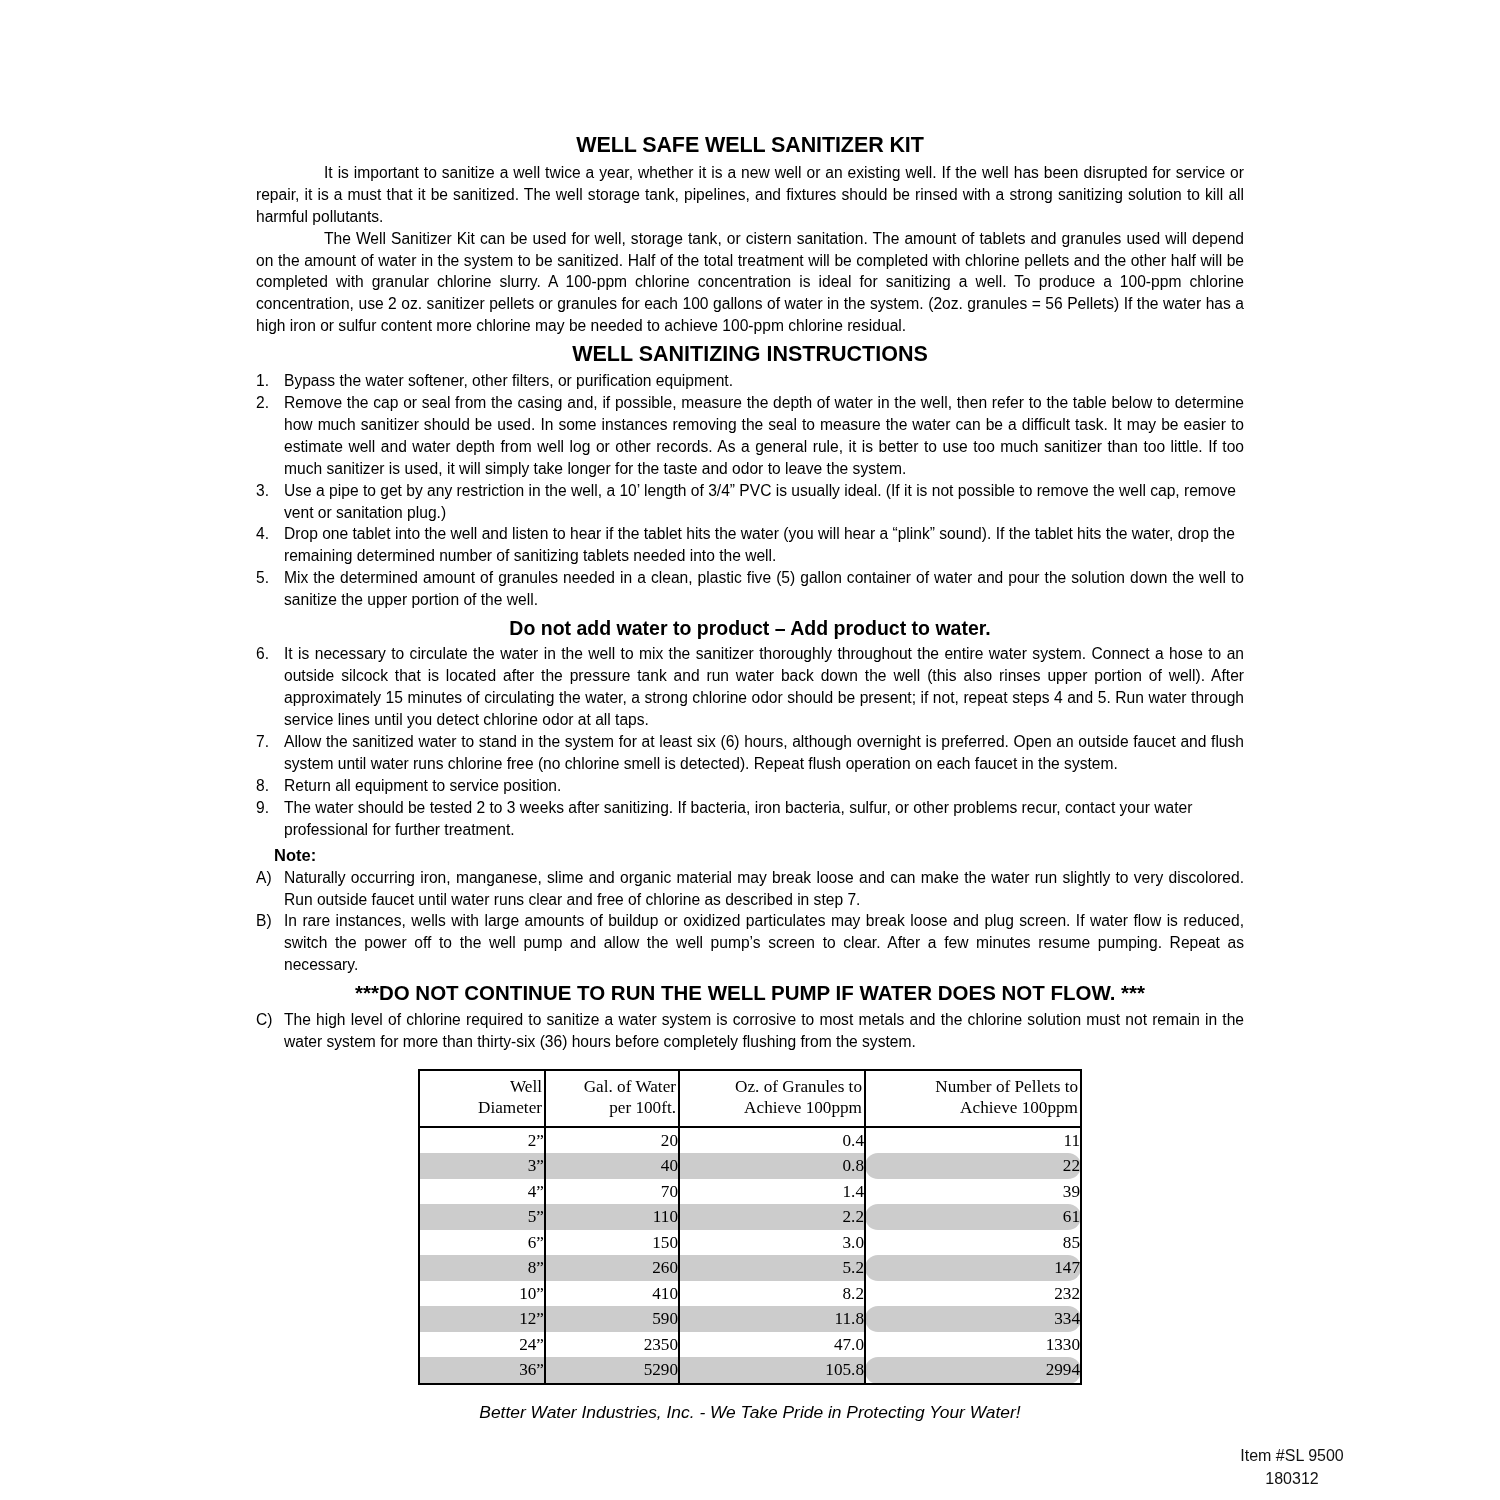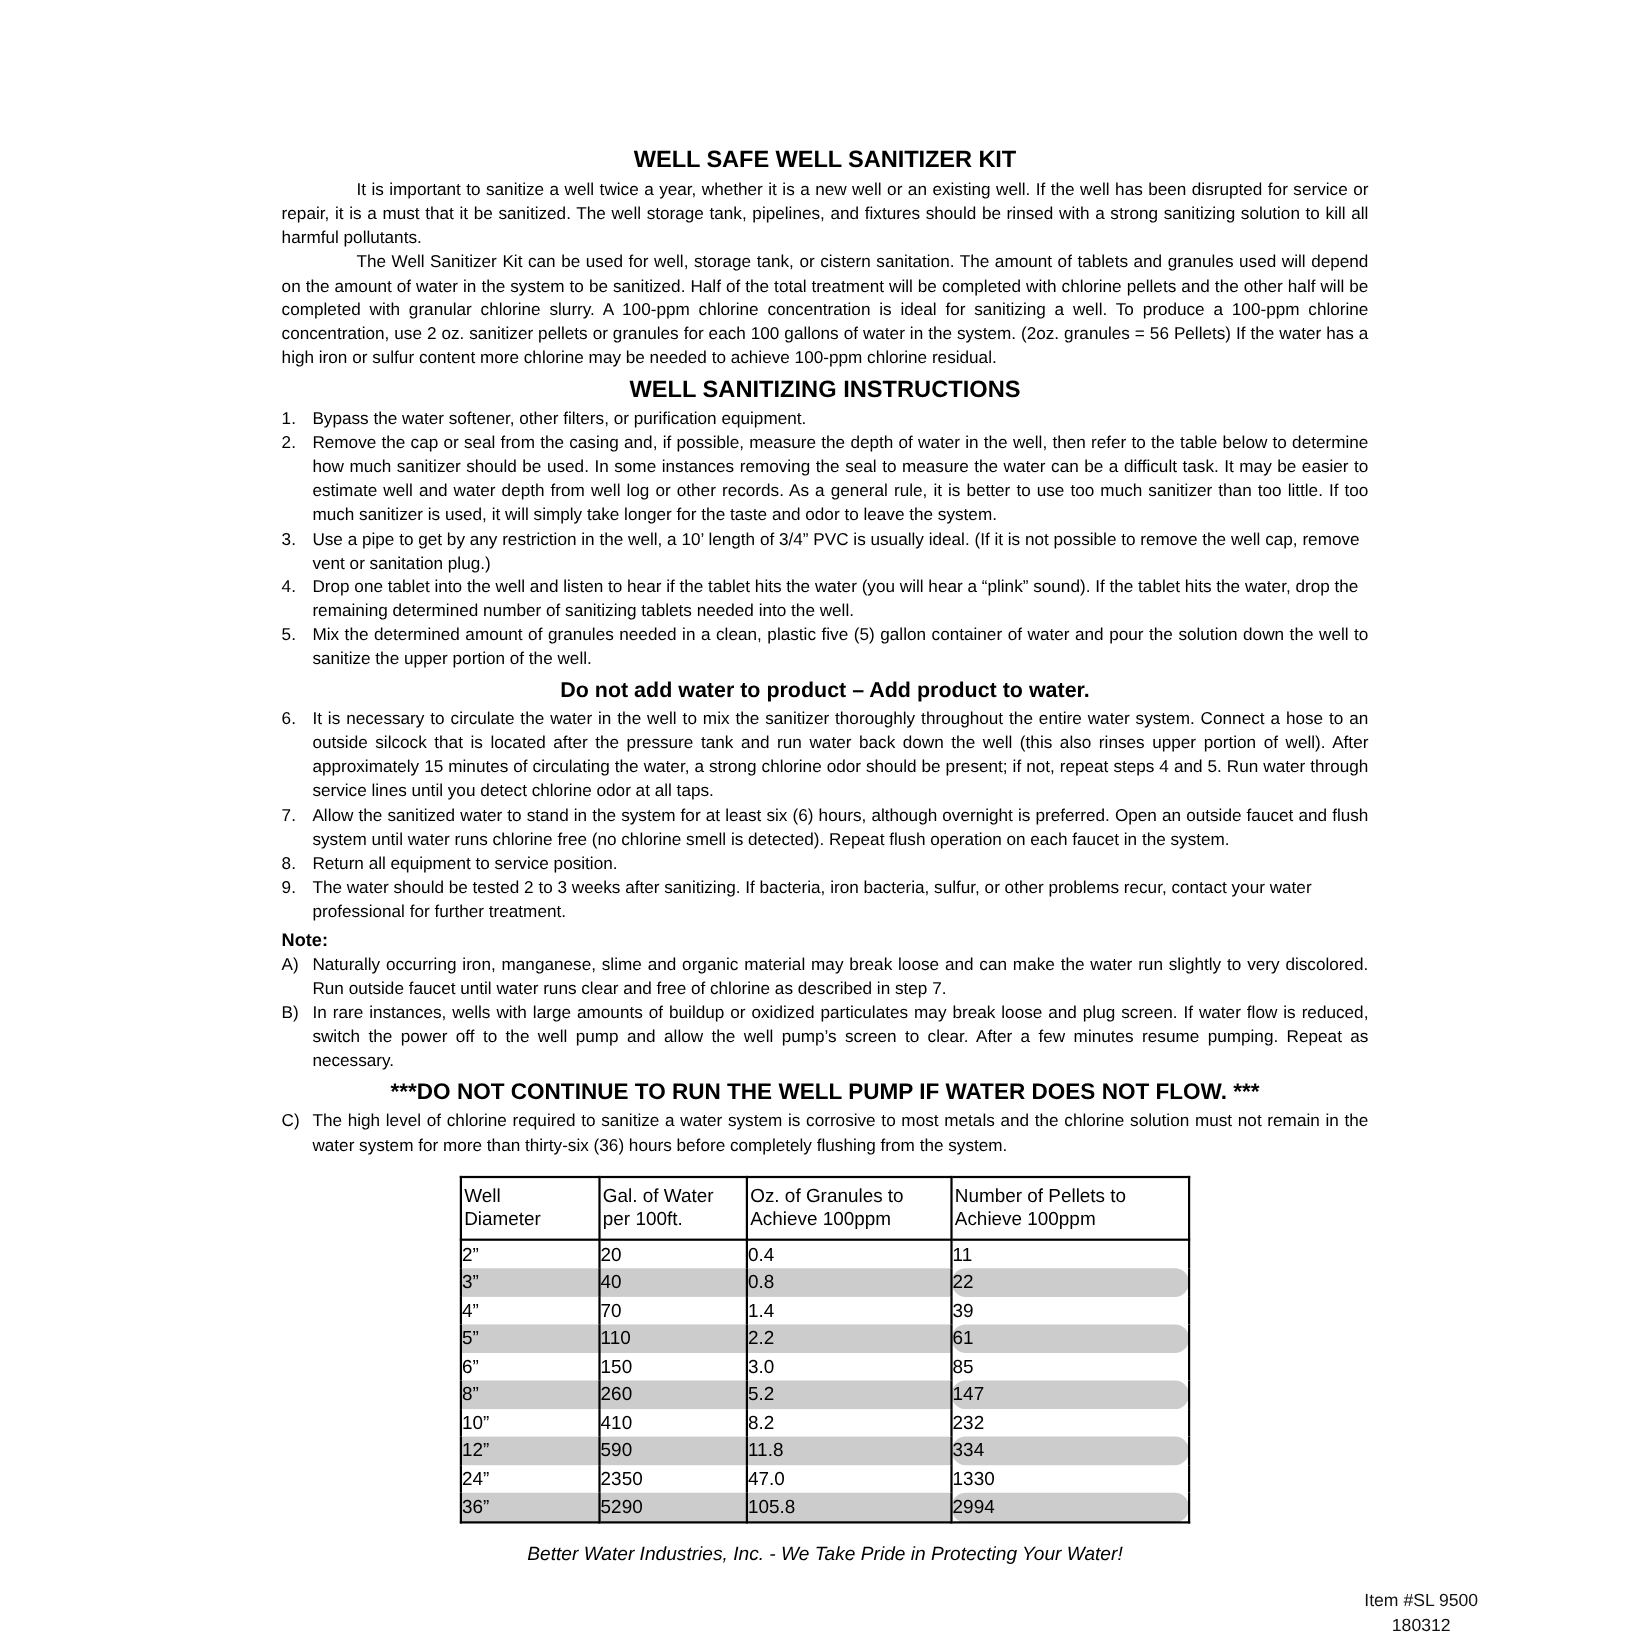--- a/index.html
+++ b/index.html
@@ -63,21 +63,21 @@
     font-size: 20.5px;
     font-weight: bold;
     text-align: center;
     line-height: 1.35;
     margin: 3px 0 2px 0;
   }
   .note-label {
     font-size: 16.5px;
     font-weight: bold;
     line-height: 1.4;
-    margin: 3px 0 0 0;
+    margin: 3px 0 0 18px;
   }
 
   
   p.body {
     font-size: 15.6px;
     line-height: 1.405;
     text-align: justify;
     text-justify: inter-word;
     margin: 0;
     text-indent: 68px;
@@ -115,24 +115,25 @@
     justify-content: center;
   }
   table.spec {
     border-collapse: collapse;
     border-spacing: 0;
     width: 662px;
     table-layout: fixed;
     font-size: 17.2px;
   }
   table.spec th, table.spec td {
-    text-align: left;
+    text-align: right;
     padding: 0;
     border: none;
     vertical-align: middle;
+    font-family: Liberation Serif, serif;
   }
   table.spec thead th {
     font-weight: normal;
     line-height: 1.22;
     padding: 6px 2px 7px 2px;
     border-bottom: 2.5px solid #000;
   }
   table.spec thead th.c0 { border-left: 2.5px solid #000; border-right: 2px solid #000; border-top: 2.5px solid #000;}
   table.spec thead th.c1 { border-right: 2px solid #000; border-top: 2.5px solid #000;}
   table.spec thead th.c2 { border-right: 2px solid #000; border-top: 2.5px solid #000;}

